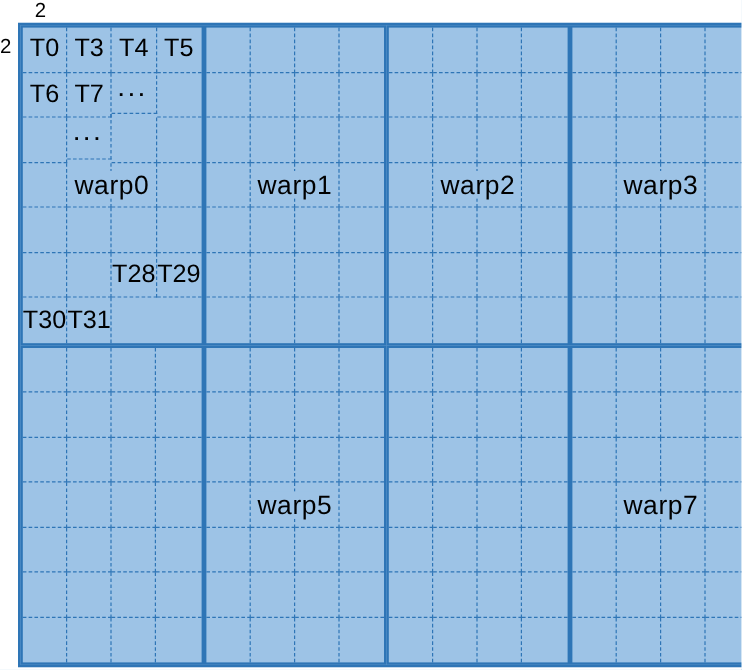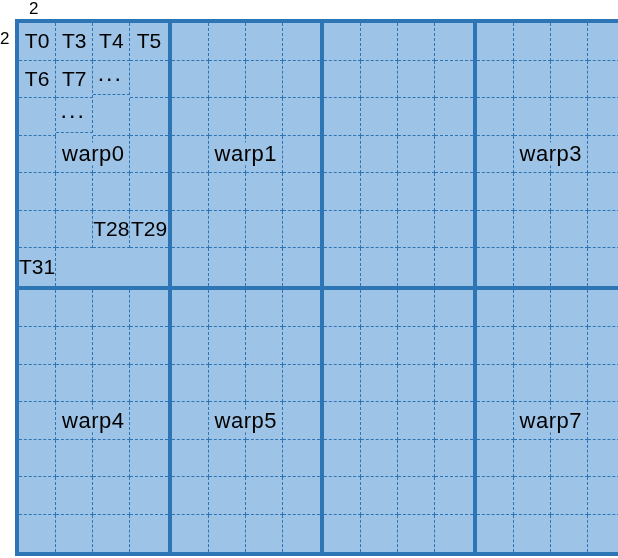--- a/index.html
+++ b/index.html
@@ -101,20 +101,21 @@
           <div class="cell"></div>
           <div class="cell"></div>
           <div class="cell"></div>
           <div class="cell"></div>
           <div class="cell"></div>
           <div class="cell"></div>
           <div class="cell"></div>
           <div class="cell"></div>
           <div class="cell">T28</div>
           <div class="cell">T29</div>
+          <div class="cell">T30</div>
           <div class="cell">T31</div>
         </div>
       <span class="warp-label">warp0</span>
     </div>
     <div class="warp">
       <div class="cells">
           <div class="cell"></div>
           <div class="cell"></div>
           <div class="cell"></div>
           <div class="cell"></div>
@@ -169,20 +170,21 @@
           <div class="cell"></div>
           <div class="cell"></div>
           <div class="cell"></div>
           <div class="cell"></div>
           <div class="cell"></div>
           <div class="cell"></div>
           <div class="cell"></div>
           <div class="cell"></div>
           <div class="cell"></div>
         </div>
+      <span class="warp-label">warp2</span>
     </div>
     <div class="warp">
       <div class="cells">
           <div class="cell"></div>
           <div class="cell"></div>
           <div class="cell"></div>
           <div class="cell"></div>
           <div class="cell"></div>
           <div class="cell"></div>
           <div class="cell"></div>
@@ -234,21 +236,20 @@
           <div class="cell"></div>
           <div class="cell"></div>
           <div class="cell"></div>
           <div class="cell"></div>
           <div class="cell"></div>
           <div class="cell"></div>
           <div class="cell"></div>
           <div class="cell"></div>
           <div class="cell"></div>
         </div>
-      <span class="warp-label">warp4</span>
     </div>
     <div class="warp">
       <div class="cells">
           <div class="cell"></div>
           <div class="cell"></div>
           <div class="cell"></div>
           <div class="cell"></div>
           <div class="cell"></div>
           <div class="cell"></div>
           <div class="cell"></div>

